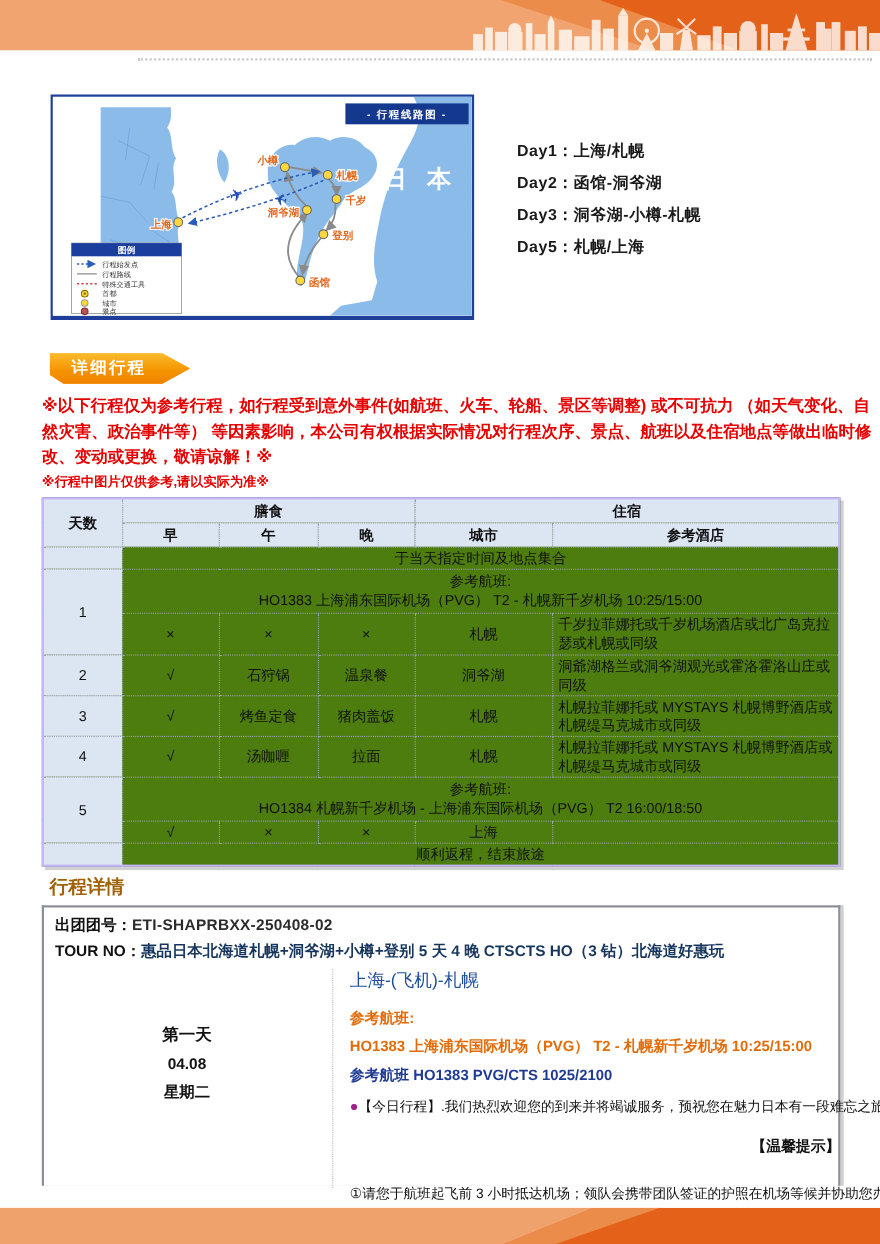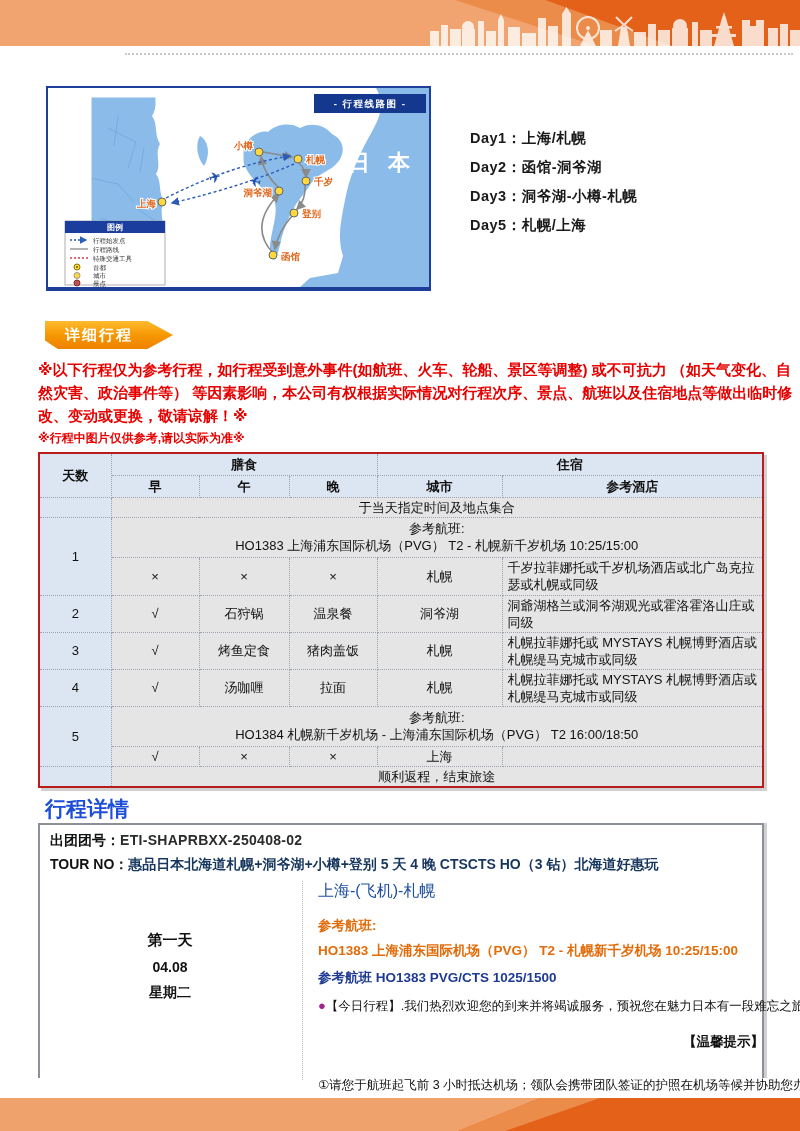--- a/index.html
+++ b/index.html
@@ -22,27 +22,27 @@
     background:linear-gradient(180deg,#fcbb2e 0%,#f59500 55%,#ef8200 100%);
     clip-path:polygon(0 0,80% 0,100% 50%,80% 100%,10% 100%,0 70%);
     color:#fff; font-size:15px; font-weight:700; line-height:28px; padding-left:20px; letter-spacing:2px; }
   
   .disclaimer { position:absolute; left:38px; top:358px; width:756px; color:#e60000; }
   .disclaimer .para { font-size:15px; line-height:23px; font-weight:600; }
   .disclaimer .note { margin-top:3px; font-size:12px; font-weight:800; }
   
   #schedule { position:absolute; left:38px; top:452px; width:726px; table-layout:fixed;
     border-collapse:collapse; font-size:13px; color:#111;
-    border:2px solid #b91c1c; box-shadow:3px 3px 0 rgba(150,150,150,.45); background:#e5e5e5; }
+    border:2px solid #c4b5fd; box-shadow:3px 3px 0 rgba(150,150,150,.45); background:#4d7c0f; }
   #schedule td { border:1px dotted #9aa2ad; text-align:center; vertical-align:middle; padding:1px 2px; line-height:17px; }
   #schedule td.daycol { background:#dce6f3; }
   #schedule tr.hdr td { background:#dce6f3; font-weight:700; }
   #schedule td.hotel { text-align:left; padding:1px 5px; }
   
-  .details-heading { position:absolute; left:45px; top:795px; font-size:21px; font-weight:800; color:#1d4ed8; }
+  .details-heading { position:absolute; left:45px; top:795px; font-size:17px; font-weight:800; color:#a16207; }
   .detail-box { position:absolute; left:38px; top:823px; width:726px; height:255px;
     border:2px solid #8b9099; border-bottom:none; box-shadow:3px 0 0 rgba(150,150,150,.45); background:#fff; }
   .detail-box .line { position:absolute; left:10px; font-size:14px; white-space:nowrap; }
   .lbl { font-weight:800; color:#111; }
   .group-val { font-weight:700; color:#2b2b2b; letter-spacing:.3px; }
   .tour-val { font-weight:700; color:#17365d; }
   .vsep { position:absolute; left:262px; top:56px; height:199px; border-left:1px dotted #c2b9ae; }
   .day-col { position:absolute; left:0; top:106px; width:260px; text-align:center; font-weight:800; color:#111; }
   .day-col .d1 { font-size:15px; }
   .day-col .d2, .day-col .d3 { font-size:14px; margin-top:9px; }
@@ -321,21 +321,21 @@
     <div class="vsep"></div>
     <div class="day-col">
       <div class="d1">第一天</div>
       <div class="d2">04.08</div>
       <div class="d3">星期二</div>
     </div>
     <div class="day-content">
       <div class="route-title">上海-(飞机)-札幌</div>
       <div class="fl-label">参考航班:</div>
       <div class="fl-main">HO1383   上海浦东国际机场（PVG）  T2 - 札幌新千岁机场   10:25/15:00</div>
-      <div class="fl-alt">参考航班 HO1383   PVG/CTS   1025/1500</div>
+      <div class="fl-alt">参考航班 HO1383   PVG/CTS   1025/2100</div>
       <div class="today">
         <span class="bullet">●</span><span>【今日行程】.我们热烈欢迎您的到来并将竭诚服务，预祝您在魅力日本有一段难忘之旅！</span>
       </div>
       <div class="tips">【温馨提示】</div>
       <div class="tip1">①请您于航班起飞前 3 小时抵达机场；领队会携带团队签证的护照在机场等候并协助您办</div>
     </div>
   </div>
 
   <div class="footer">
     <svg width="800" height="33" viewBox="0 0 800 33">

